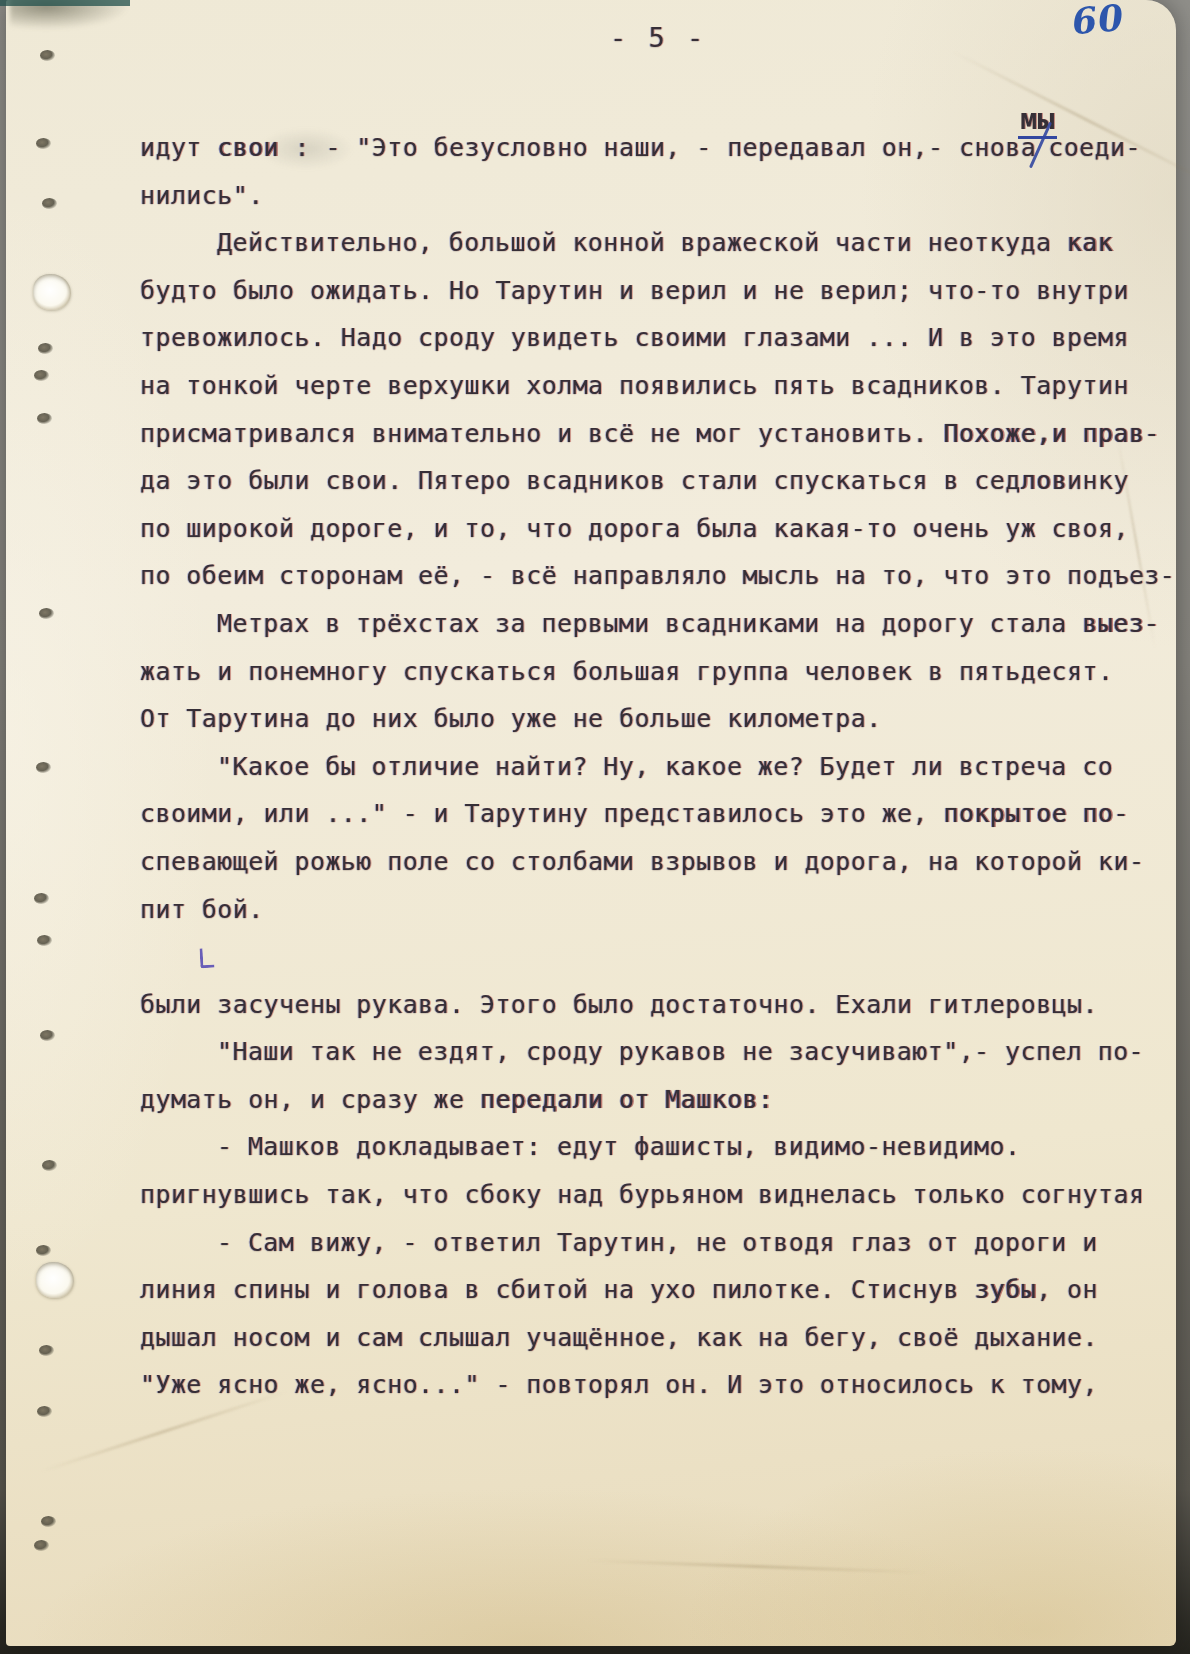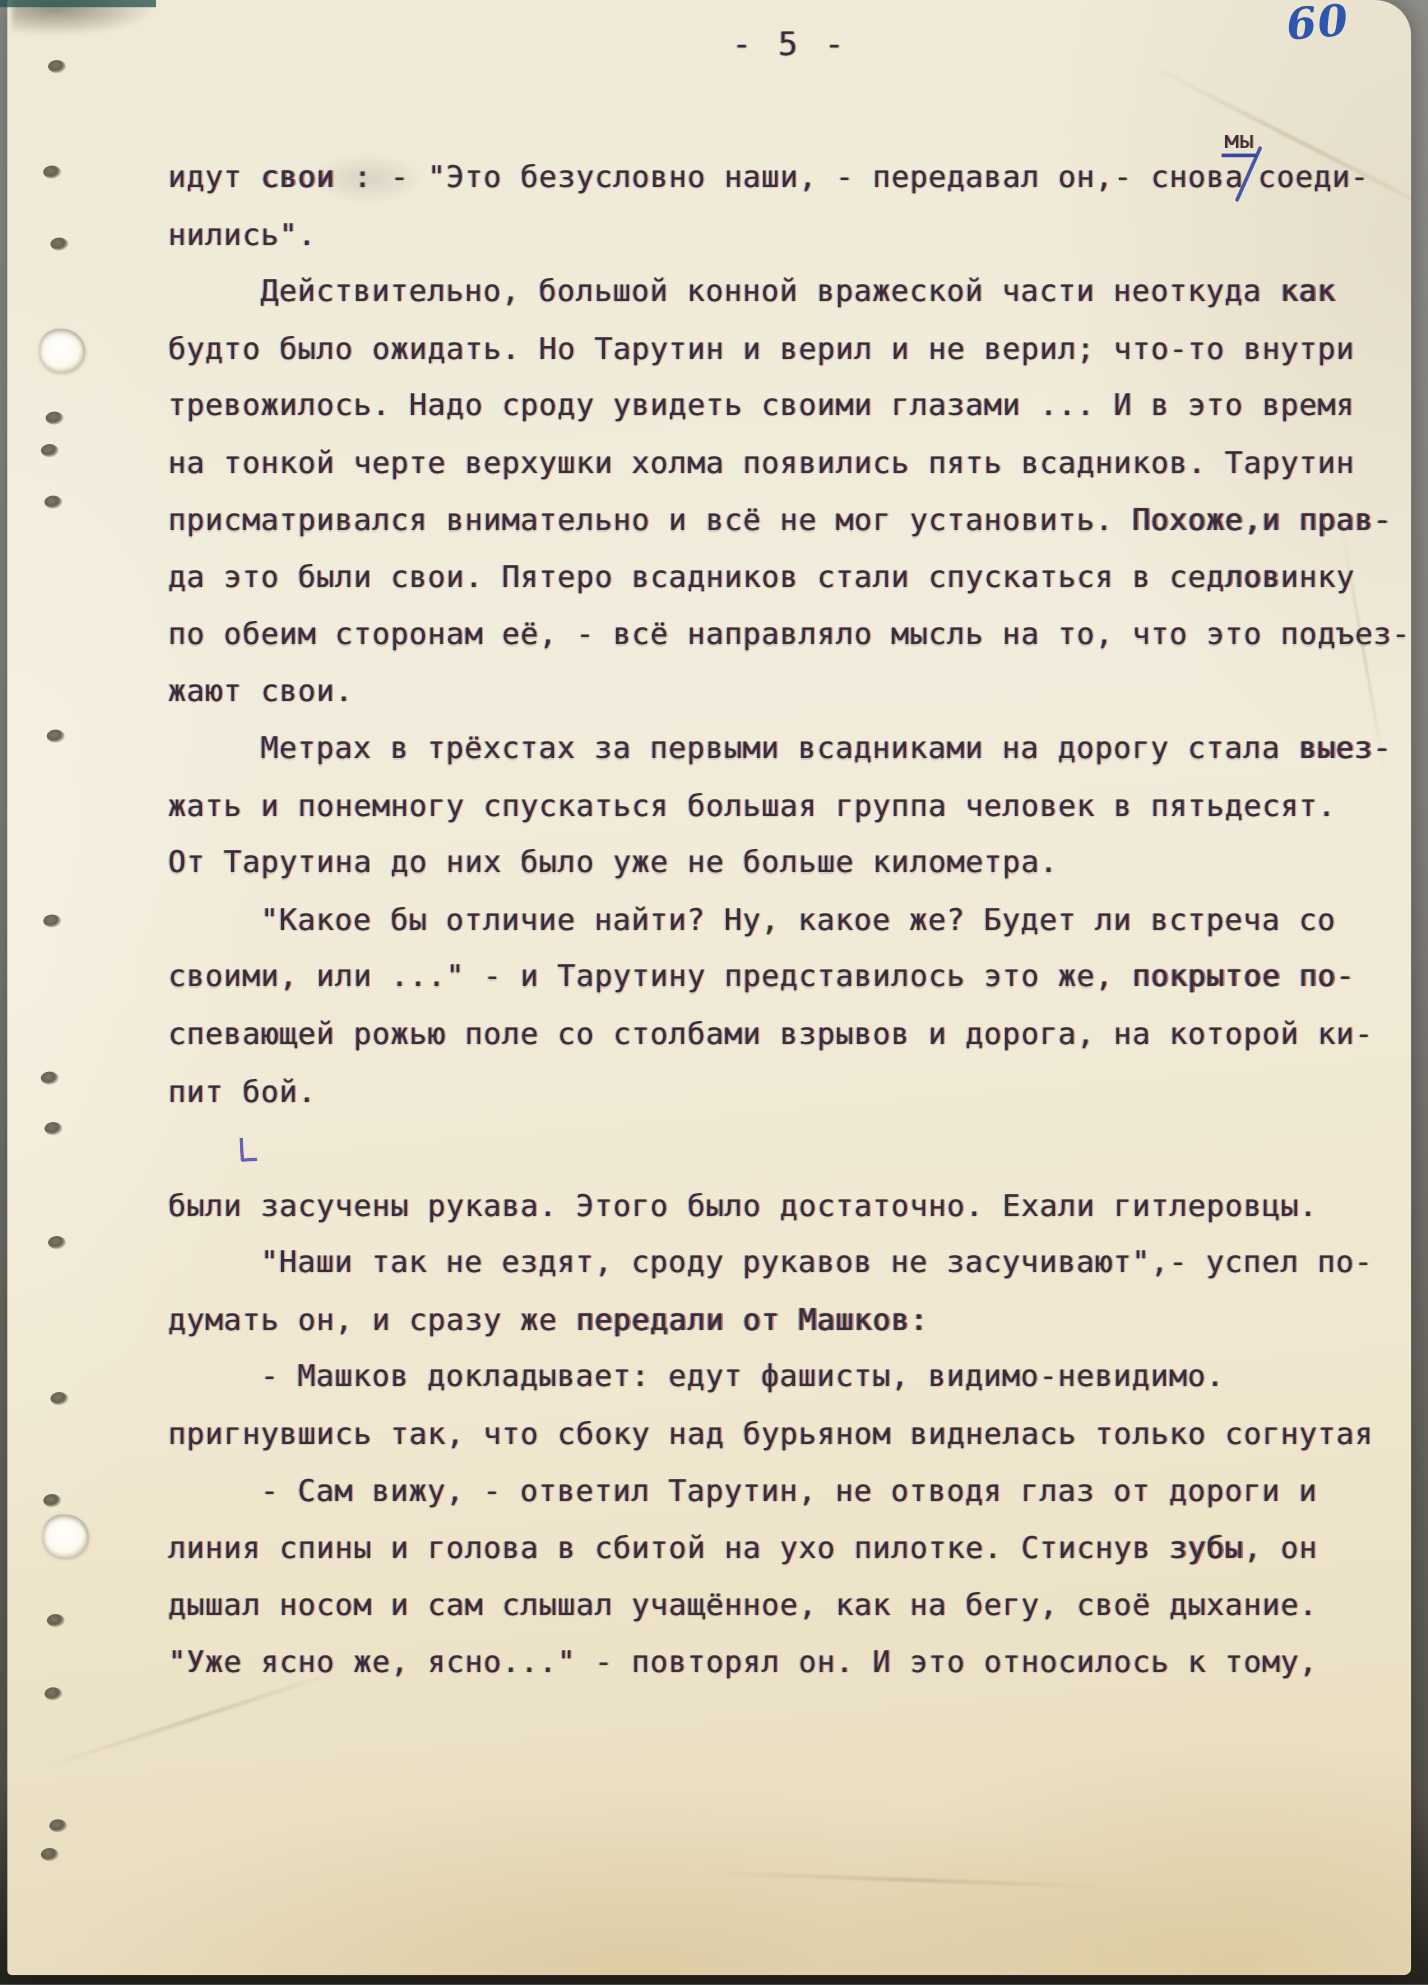--- a/index.html
+++ b/index.html
@@ -56,21 +56,21 @@
   }
 
   
   .ins { position:relative; display:inline-block; width:12px; height:20px; }
   .ins::after {
     content:""; position:absolute; left:3px; top:-16px; width:3px; height:50px;
     background:#3347a0; transform:rotate(24deg); border-radius:2px; opacity:.9;
   }
   .ins-word {
     position:absolute; left:-18px; top:-30px;
-    font-size:20px; font-weight:normal; line-height:1;
+    font-size:28px; font-weight:bold; line-height:1;
     color:#362f37; border-bottom:3px solid #3347a0; padding:0 2px 2px 2px;
     text-shadow:1px 0 0 rgba(150,40,40,0.5);
   }
 
   
   .pmark {
     display:inline-block; width:11px; height:17px;
     border-left:3px solid #5246b4; border-bottom:3px solid #5246b4;
     border-radius:0 0 0 3px;
     transform:translateY(3px) rotate(-3deg);
@@ -121,22 +121,22 @@
 
     <div class="textblock" id="textblock">
         <div class="line"><span class="seg">идут </span><span class="seg bold">свои</span><span class="seg"> : - "Это безусловно наши, - передавал он,- снова</span><span class="ins"><span class="ins-word">мы</span></span><span class="seg">соеди-</span></div>
         <div class="line"><span class="seg">нились".</span></div>
         <div class="line indent"><span class="seg">Действительно, большой конной вражеской части неоткуда </span><span class="seg bold">как</span></div>
         <div class="line"><span class="seg">будто было ожидать. Но Тарутин и верил и не верил; что-то внутри</span></div>
         <div class="line"><span class="seg">тревожилось. Надо сроду увидеть своими глазами ... И в это время</span></div>
         <div class="line"><span class="seg">на тонкой черте верхушки холма появились пять всадников. Тарутин</span></div>
         <div class="line"><span class="seg">присматривался внимательно и всё не мог установить. </span><span class="seg bold">Похоже,и прав-</span></div>
         <div class="line"><span class="seg">да это были свои. Пятеро всадников стали спускаться в сед</span><span class="seg bold">лов</span><span class="seg">инку</span></div>
+        <div class="line"><span class="seg">по широкой дороге, и то, что дорога была какая-то очень уж своя,</span></div>
         <div class="line"><span class="seg">по обеим сторонам её, - всё направляло мысль на то, что это подъез-</span></div>
-        <div class="line"><span class="seg">жают свои.</span></div>
         <div class="line indent"><span class="seg">Метрах в трёхстах за первыми всадниками на дорогу стала </span><span class="seg bold">выез-</span></div>
         <div class="line"><span class="seg">жать и понемногу спускаться большая группа человек в пятьдесят.</span></div>
         <div class="line"><span class="seg">От Тарутина до них было уже не больше километра.</span></div>
         <div class="line indent"><span class="seg">"Какое бы отличие найти? Ну, какое же? Будет ли встреча со</span></div>
         <div class="line"><span class="seg">своими, или ..." - и Тарутину представилось это же, </span><span class="seg bold">покрытое по-</span></div>
         <div class="line"><span class="seg">спевающей рожью поле со столбами взрывов и дорога, на которой ки-</span></div>
         <div class="line"><span class="seg">пит бой.</span></div>
         <div class="line indent"><span class="pmark"></span></div>
         <div class="line"><span class="seg">были засучены рукава. Этого было достаточно. Ехали гитлеровцы.</span></div>
         <div class="line indent"><span class="seg">"Наши так не ездят, сроду рукавов не засучивают",- успел по-</span></div>

